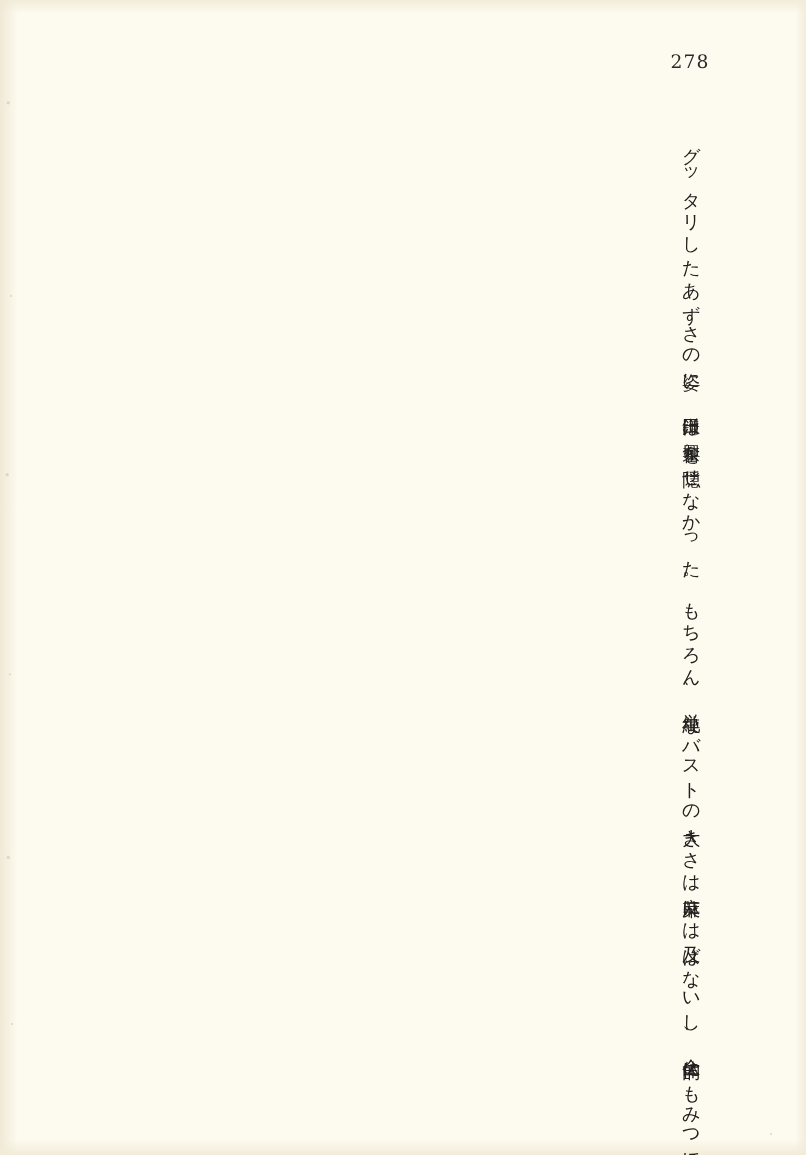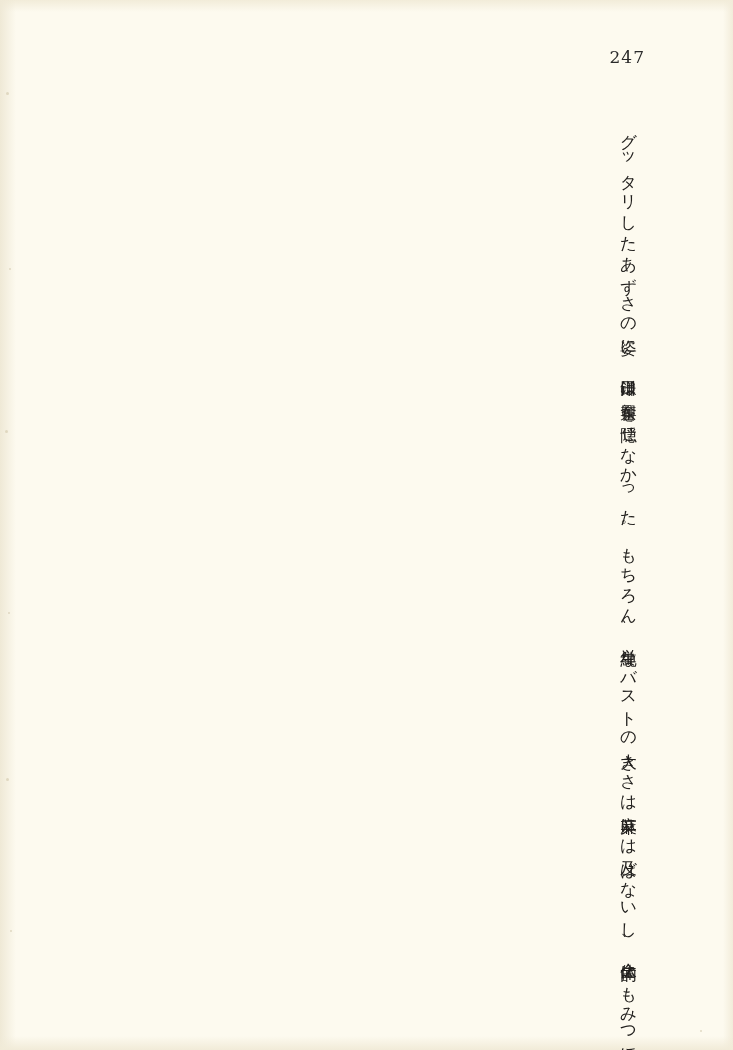--- a/index.html
+++ b/index.html
@@ -108,20 +108,20 @@
   <div class="edge-bottom"></div>
 
   <div class="speckle" style="left:6px; top:92px; width:3px; height:3px;"></div>
   <div class="speckle" style="left:9px; top:268px; width:2px; height:2px;"></div>
   <div class="speckle" style="left:5px; top:430px; width:3px; height:3px;"></div>
   <div class="speckle" style="left:8px; top:612px; width:2px; height:2px;"></div>
   <div class="speckle" style="left:6px; top:778px; width:3px; height:3px;"></div>
   <div class="speckle" style="left:10px; top:930px; width:2px; height:2px;"></div>
   <div class="speckle" style="left:700px; top:1030px; width:2px; height:2px;"></div>
 
-  <div class="page-number">247</div>
+  <div class="page-number">278</div>
 
   <div class="body-text">
     <div class="line indent">グッタリしたあずさの姿に、鎌田は興奮を隠せなかった。</div>
     <div class="line">もちろん、単純なバストの大きさは麻菜には及ばないし、全体的にもみつほど肉感</div>
 
   </div>
 </div>
 
 </body></html>

